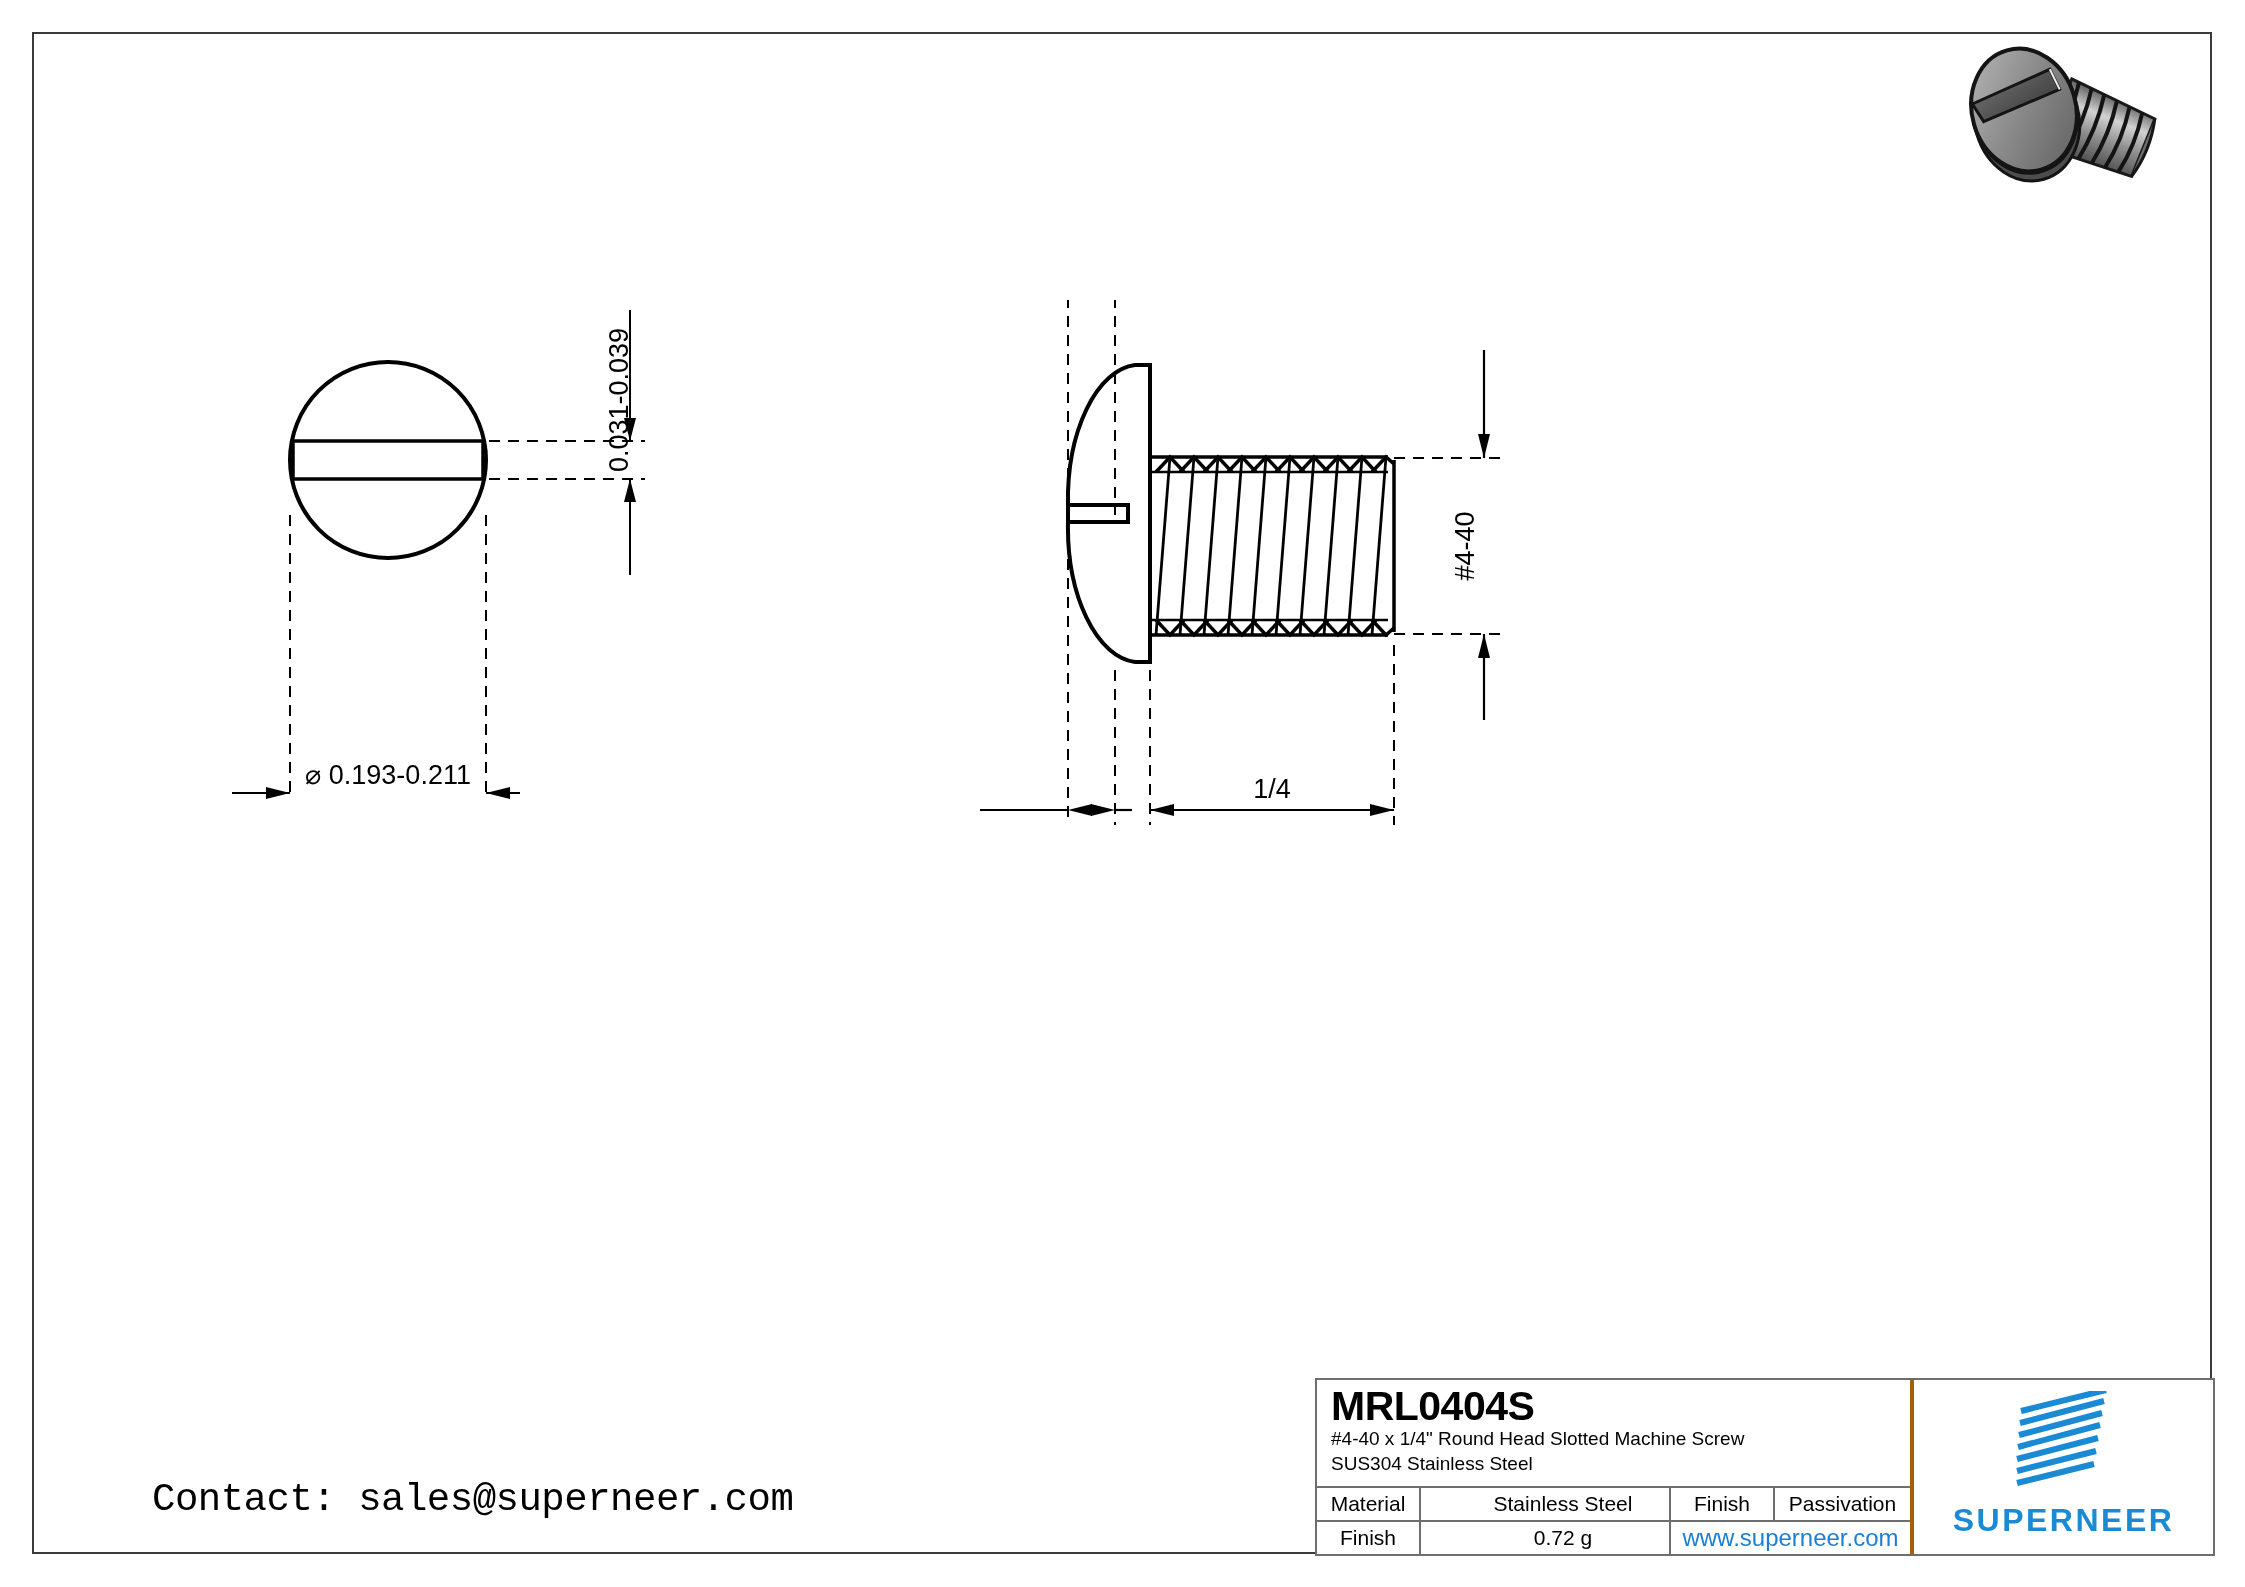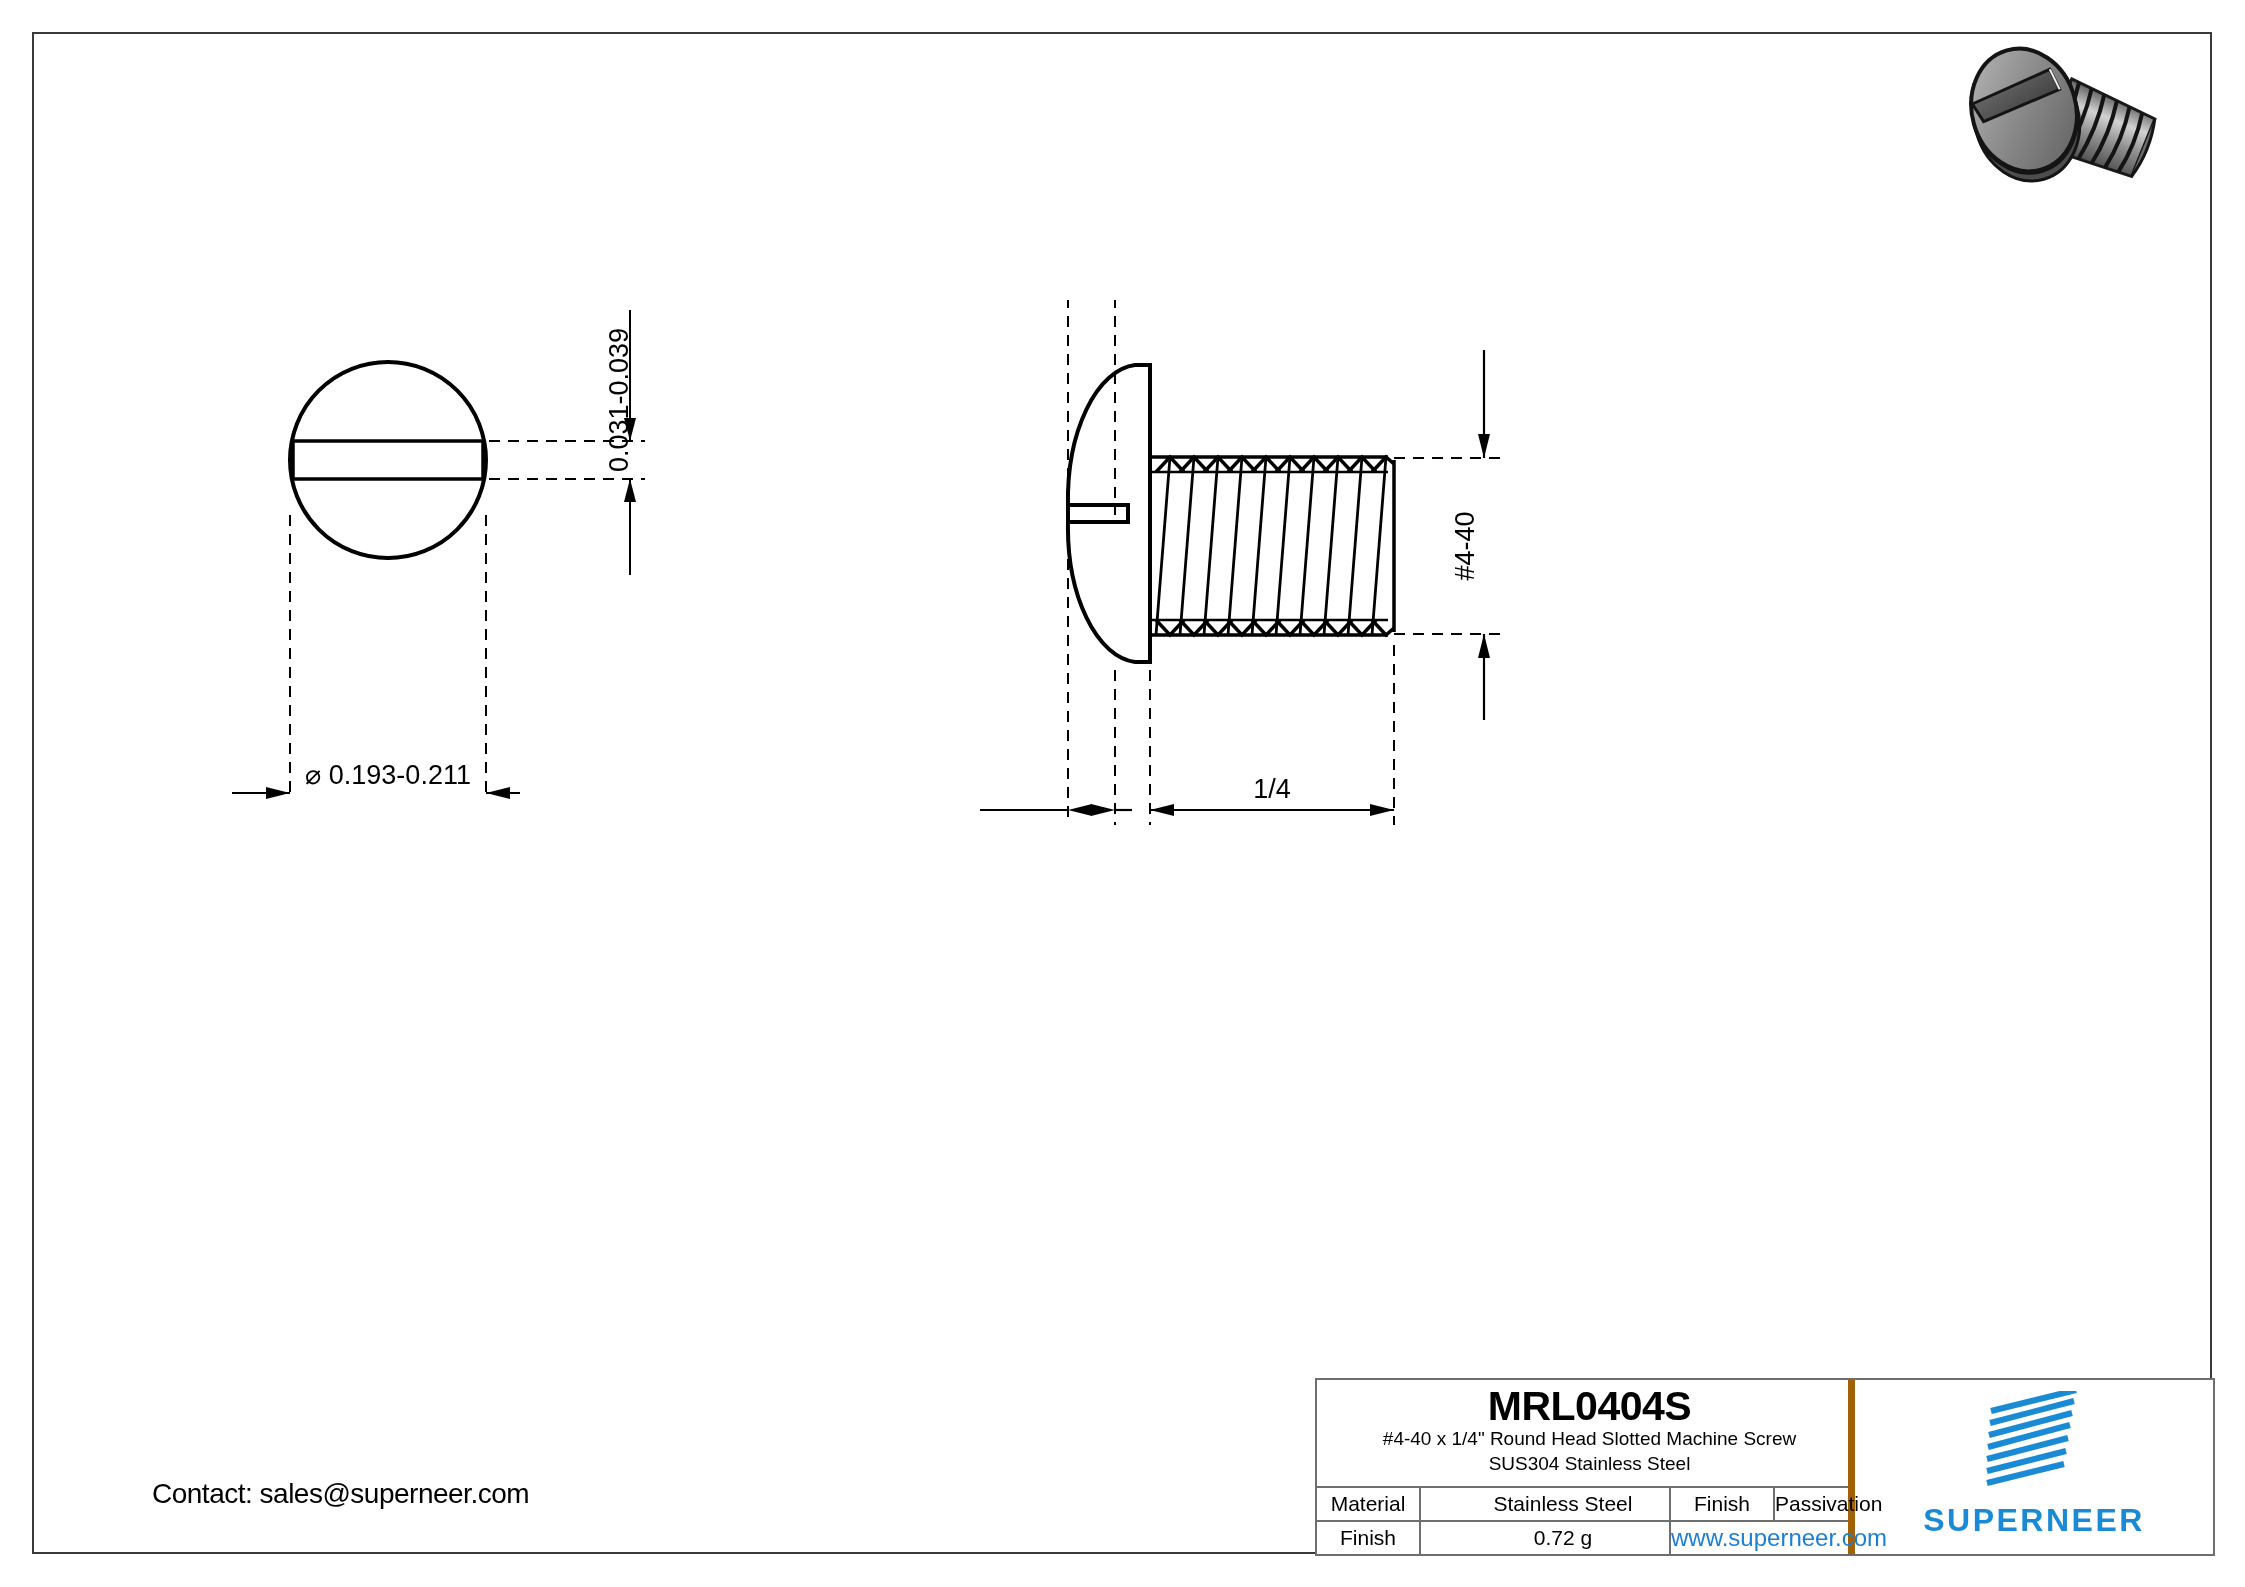--- a/index.html
+++ b/index.html
@@ -41,47 +41,46 @@
     position: absolute;
   }
   #front-view { left: 220px; top: 300px; width: 520px; height: 560px; }
   #side-view  { left: 980px; top: 300px; width: 720px; height: 600px; }
 
   
   #contact-line {
     position: absolute;
     left: 152px;
     top: 1478px;
-    font-family: Liberation Sans, sans-serif;
-    font-size: 28px;
+    font-family: Liberation Mono, monospace;
+    font-size: 39px;
     color: #000000;
     white-space: nowrap;
     letter-spacing: -0.5px;
   }
 
   
   #title-block {
     position: absolute;
     left: 1315px;
     top: 1378px;
     width: 900px;
     height: 178px;
     box-sizing: border-box;
     border: 2px solid #6e6e6e;
     background: #ffffff;
     display: flex;
     flex-direction: row;
   }
   #tb-left {
-    width: 538px;
+    width: 597px;
     display: flex;
     flex-direction: column;
-    border-right: 7px solid #a16207;
-    box-sizing: border-box;
-    text-align: center;
+    border-right: 4px solid #a16207;
+    box-sizing: border-box;
   }
   #tb-head {
     flex: 0 0 108px;
     padding: 6px 0 0 14px;
     box-sizing: border-box;
     border-bottom: 2px solid #6e6e6e;
   }
   #part-number {
     font-size: 41px;
     font-weight: bold;

